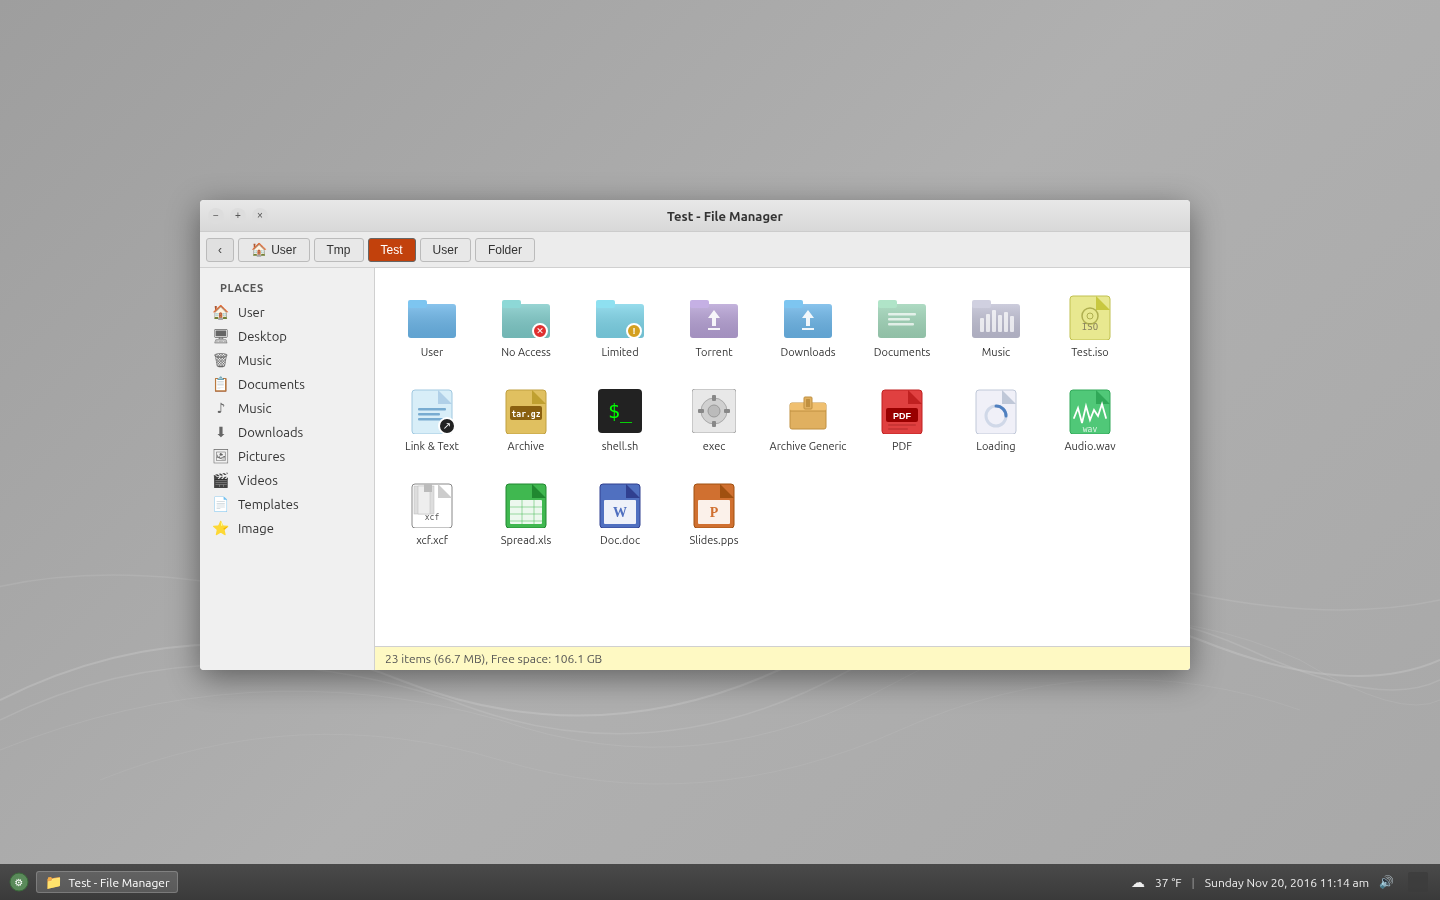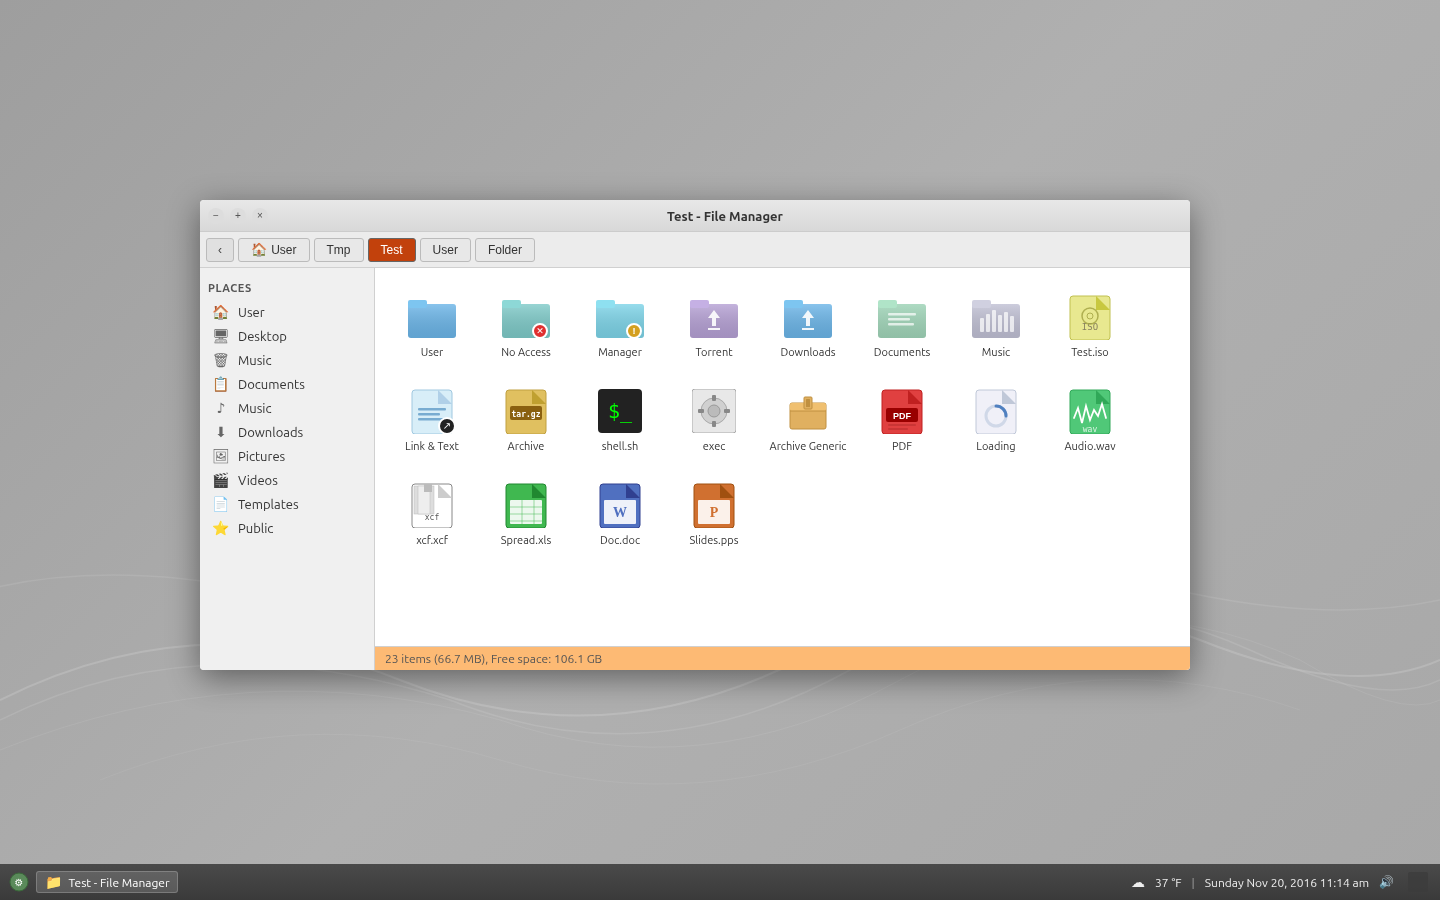--- a/index.html
+++ b/index.html
@@ -199,21 +199,21 @@
       border-right: 1px solid #d0d0d0;
       padding: 10px 0;
       flex-shrink: 0;
       overflow-y: auto;
     }
 
     .sidebar-section-title {
       font-size: 11px;
       font-weight: bold;
       color: #555;
-      padding: 4px 8px 6px;
+      padding: 4px 20px 6px;
       text-transform: uppercase;
       letter-spacing: 0.5px;
     }
 
     .sidebar-item {
       display: flex;
       align-items: center;
       padding: 4px 12px;
       gap: 8px;
       cursor: pointer;
@@ -273,21 +273,21 @@
       font-size: 11px;
       color: #333;
       text-align: center;
       max-width: 84px;
       word-break: break-word;
       line-height: 1.3;
     }
 
     .statusbar {
       height: 24px;
-      background: #fdba74;
+      background: #fef9c3;
       border-top: 1px solid #d0d0d0;
       display: flex;
       align-items: center;
       padding: 0 10px;
       font-size: 12px;
       color: #555;
     }
 
     
     .shell-icon {
@@ -395,21 +395,21 @@
       <div class="sidebar-item">
         <span class="sidebar-icon">🎬</span>
         <span>Videos</span>
       </div>
       <div class="sidebar-item">
         <span class="sidebar-icon">📄</span>
         <span>Templates</span>
       </div>
       <div class="sidebar-item">
         <span class="sidebar-icon">⭐</span>
-        <span>Public</span>
+        <span>Image</span>
       </div>
     </div>
 
     <div class="main-content">
       <div class="file-grid">
 
         <div class="file-item">
           <div class="file-icon">
             <svg width="48" height="42" viewBox="0 0 48 42">
               <rect x="0" y="8" width="48" height="34" rx="3" fill="#6bb5e8"></rect>
@@ -457,21 +457,21 @@
                   <linearGradient id="bfc" x1="0" y1="0" x2="0" y2="1">
                     <stop offset="0" stop-color="#fff" stop-opacity="0.2"></stop>
                     <stop offset="1" stop-color="#000" stop-opacity="0.1"></stop>
                   </linearGradient>
                 </defs>
             </svg>
             <div style="position:absolute;bottom:2px;right:2px;width:16px;height:16px;background:#d4a020;border-radius:50%;display:flex;align-items:center;justify-content:center;border:2px solid white;">
               <span style="color:white;font-size:9px;font-weight:bold;">!</span>
             </div>
           </div>
-          <span class="file-label">Manager</span>
+          <span class="file-label">Limited</span>
         </div>
 
         <div class="file-item">
           <div class="file-icon" style="position:relative;">
             <svg width="48" height="42" viewBox="0 0 48 42">
               <rect x="0" y="8" width="48" height="34" rx="3" fill="#b5a0d4"></rect>
               <rect x="0" y="8" width="48" height="34" rx="3" fill="url(#bfp)"></rect>
               <rect x="0" y="4" width="19" height="8" rx="2" fill="#c5b0e4"></rect>
 
               <g transform="translate(16,14)" fill="white" opacity="0.9">

